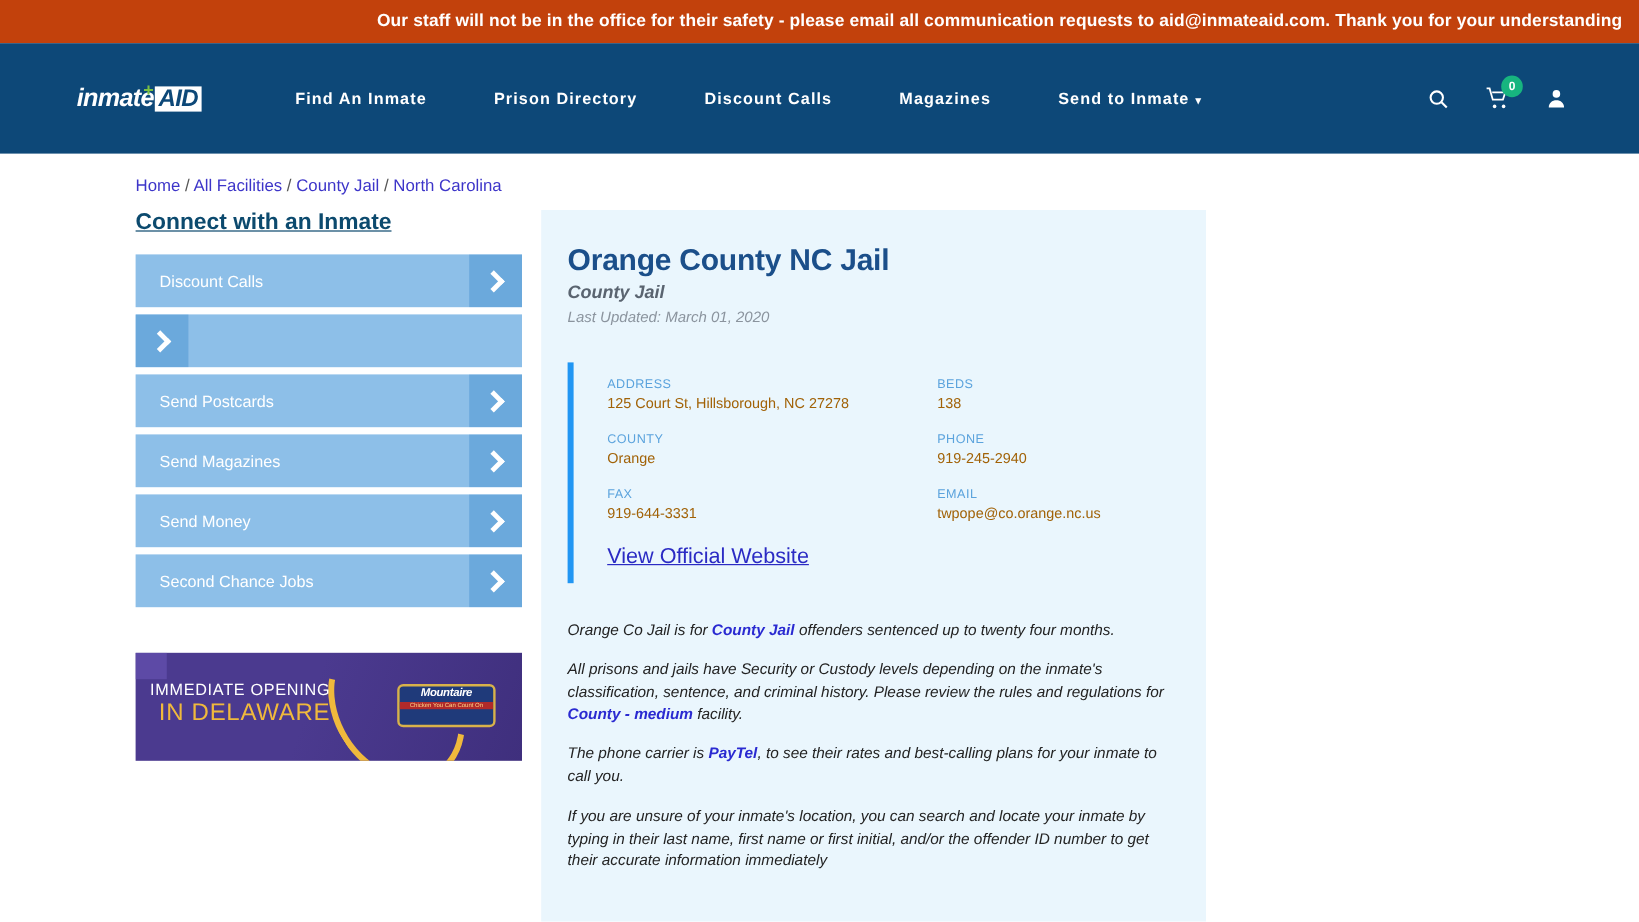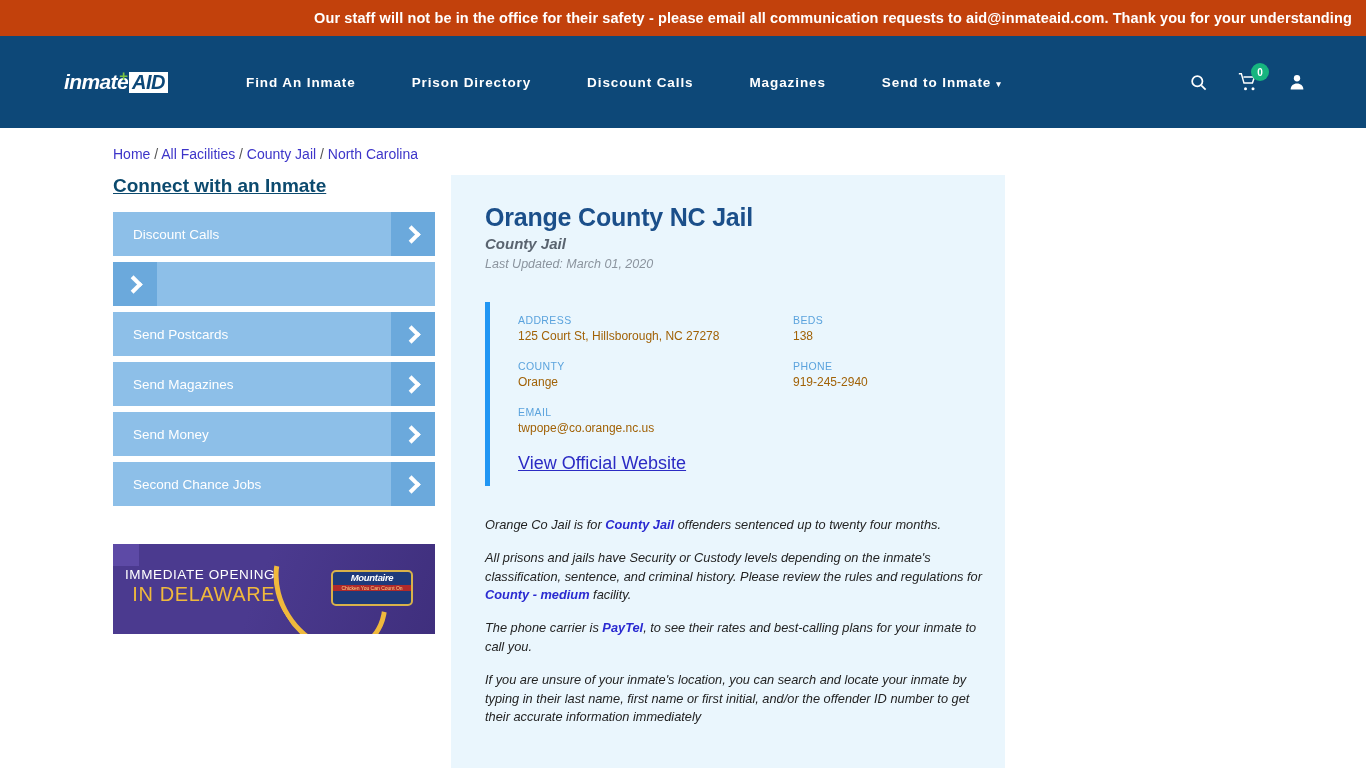--- a/index.html
+++ b/index.html
@@ -187,21 +187,21 @@
     display: flex;
     flex-direction: column;
     align-items: center;
     overflow: hidden;
   }
   .ad-logo-top { color: #ffffff; font-size: 9.5px; font-weight: bold; font-style: italic; letter-spacing: -.3px; }
   .ad-logo-bot { background: #b02a2a; color: #ffd98a; font-size: 5px; width: 100%; text-align: center; margin-top: 2px; }
 
   
   .main { width: 554px; margin-left: 16px; }
-  .card { background: #eaf6fd; padding: 28px 0 28px 12px; }
+  .card { background: #eaf6fd; padding: 28px 0 28px 0; }
   .card-inner { padding: 0 22px; }
   .facility-name {
     font-size: 25px;
     font-weight: bold;
     color: #1b4f8a;
     letter-spacing: -.2px;
   }
   .facility-type {
     font-size: 15px;
     font-weight: bold;
@@ -396,20 +396,24 @@
               </div>
               <div>
                 <div class="c-label">COUNTY</div>
                 <div class="c-value">Orange</div>
               </div>
               <div>
                 <div class="c-label">PHONE</div>
                 <div class="c-value">919-245-2940</div>
               </div>
               <div>
+                <div class="c-label">FAX</div>
+                <div class="c-value">919-644-3331</div>
+              </div>
+              <div>
                 <div class="c-label">EMAIL</div>
                 <div class="c-value">twpope@co.orange.nc.us</div>
               </div>
             </div>
             <a class="official-link">View Official Website</a>
           </div>
         </div>
 
         <div class="desc">
           <p><span>Orange Co Jail is for </span><a>County Jail</a><span> offenders sentenced up to twenty four months.</span></p>

